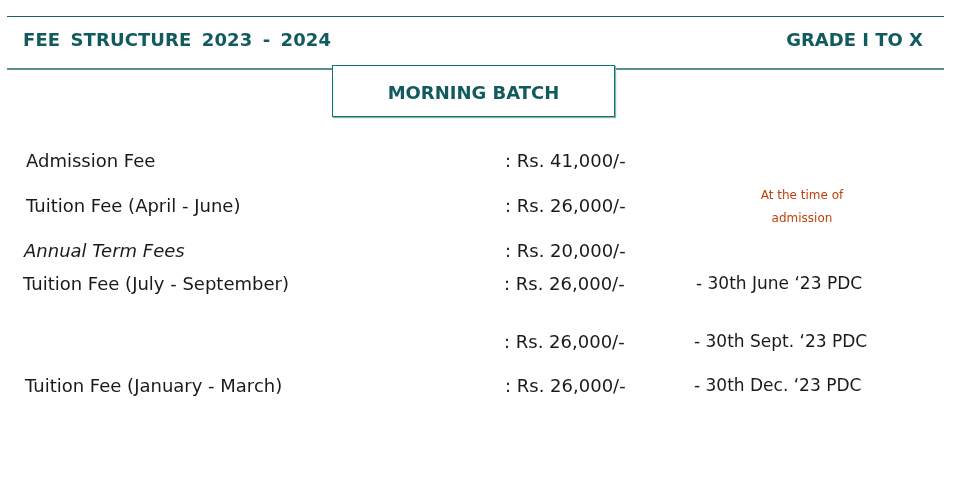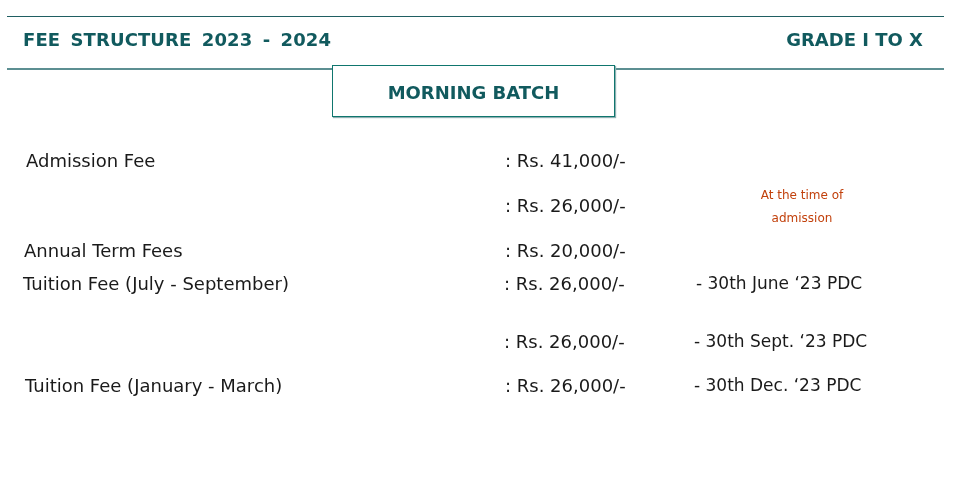--- a/index.html
+++ b/index.html
@@ -116,25 +116,26 @@
   </div>
 
   <div>
 
     <div class="fee-row" style="top:150px;">
       <span class="fee-label" style="left:26px;">Admission Fee</span>
       <span class="fee-amount">: Rs. 41,000/-</span>
     </div>
 
     <div class="fee-row" style="top:195px;">
+      <span class="fee-label" style="left:26px;">Tuition Fee (April - June)</span>
       <span class="fee-amount">: Rs. 26,000/-</span>
     </div>
 
     <div class="fee-row" style="top:240px;">
-      <span class="fee-label" style="left:24px;">Annual Term Fees</span>
+      <span class="fee-label" style="left:24px;font-style:italic;">Annual Term Fees</span>
       <span class="fee-amount">: Rs. 20,000/-</span>
     </div>
 
     <div class="fee-row" style="top:273px;">
       <span class="fee-label" style="left:23px;">Tuition Fee (July - September)</span>
       <span class="fee-amount" style="left:504px;">: Rs. 26,000/-</span>
       <span class="fee-due" style="left:696px;">- 30th June ‘23 PDC</span>
     </div>
 
     <div class="fee-row" style="top:331px;">

